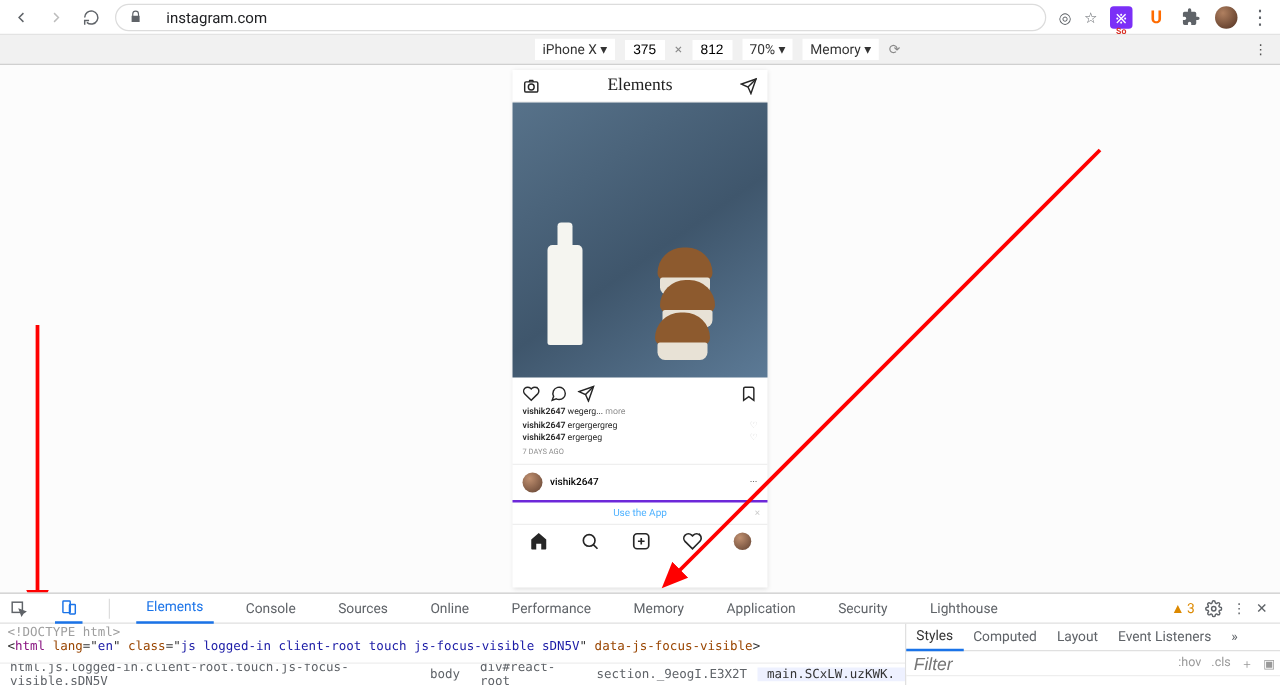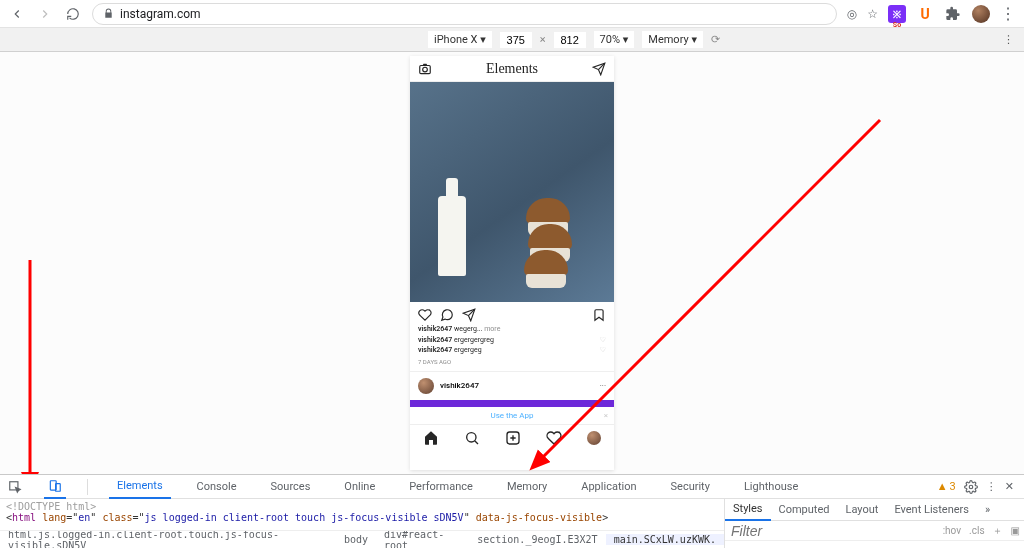--- a/index.html
+++ b/index.html
@@ -2,21 +2,21 @@
 <html><head>
 <meta charset="utf-8">
 <style>
   * { box-sizing: border-box; margin: 0; padding: 0; }
   body { font-family: -apple-system, BlinkMacSystemFont, "Segoe UI", Roboto, Helvetica, Arial, sans-serif; font-size: 12px; background: #fff; width: 1024px; height: 548px; overflow: hidden; position: relative; }
 
   
   .chrome-top { height: 28px; display:flex; align-items:center; padding:0 8px; border-bottom:1px solid #e3e3e3; background:#fff; gap:10px;}
   .nav-btn { width:18px; height:18px; display:flex; align-items:center; justify-content:center; color:#5f6368; }
   .nav-btn.disabled { color:#bdbdbd;}
-  .addr { flex:1; display:flex; align-items:center; height:22px; border:1px solid #dcdcdc; border-radius:14px; padding:0 10px; gap:6px; color:#202124;}
+  .addr { flex:1; display:flex; align-items:center; height:22px; border:1px solid #dcdcdc; border-radius:14px; padding:0 10px; gap:19px; color:#202124;}
   .lock { color:#5f6368; }
   .site { font-size:12px; color:#202124; }
   .ext-row { display:flex; align-items:center; gap:10px;}
   .ext { width:18px; height:18px; border-radius:3px; display:flex; align-items:center; justify-content:center; font-size:10px; font-weight:bold;}
   .ext.purple { background:#7b2ff7; color:#fff; position:relative;}
   .ext.purple::after{content:"So"; font-size:7px; position:absolute; bottom:-6px; color:#d93025;}
   .ext.u { color:#ff6b00; font-size:14px; font-weight:bold;}
   .ext.puzzle { color:#5f6368;}
   .avatar-sm { width:18px; height:18px; border-radius:50%; background: radial-gradient(circle at 35% 30%, #b08060, #503020);}
   .chrome-more { font-size:16px; color:#5f6368;}
@@ -44,21 +44,21 @@
   .actions{ display:flex; align-items:center; justify-content:space-between; padding:6px 8px 2px;}
   .act-left{ display:flex; gap:8px;}
   .comments{ padding:0 8px; font-size:7px; color:#262626; line-height:1.5;}
   .comments .uname{font-weight:600;}
   .comments .more{color:#8e8e8e;}
   .heartline{display:flex; justify-content:space-between; align-items:center;}
   .ago{ color:#8e8e8e; font-size:6px; padding:2px 8px 6px;}
   .poster{ display:flex; align-items:center; justify-content:space-between; padding:6px 8px; border-top:1px solid #efefef;}
   .poster-left{display:flex;align-items:center;gap:6px;}
   .avatar-xs{width:16px;height:16px;border-radius:50%;background:radial-gradient(circle at 35% 30%,#c09070,#604030);}
-  .useapp{ text-align:center; color:#4db1ff; font-size:8px; padding:4px 0; border-top:7px solid #6d28d9; position:relative;}
+  .useapp{ text-align:center; color:#4db1ff; font-size:8px; padding:4px 0; border-top:2px solid #6d28d9; position:relative;}
   .useapp .xclose{position:absolute; right:6px; top:4px; color:#ccc;}
   .ig-nav{ height:28px; border-top:1px solid #eee; display:flex; align-items:center; justify-content:space-around;}
   .ig-nav .avatar-xs{width:14px;height:14px;}
 
   
   .arrow-svg{position:absolute; top:0; left:0; width:1024px; height:548px; pointer-events:none;}
 
   
   .devtools { position:absolute; left:0; right:0; bottom:0; height:74px; background:#fff; border-top:1px solid #c9c9c9; display:flex; flex-direction:column; font-size:11px;}
   .dt-tabs{ height:24px; display:flex; align-items:center; border-bottom:1px solid #e0e0e0; gap:18px; padding:0 4px;}

